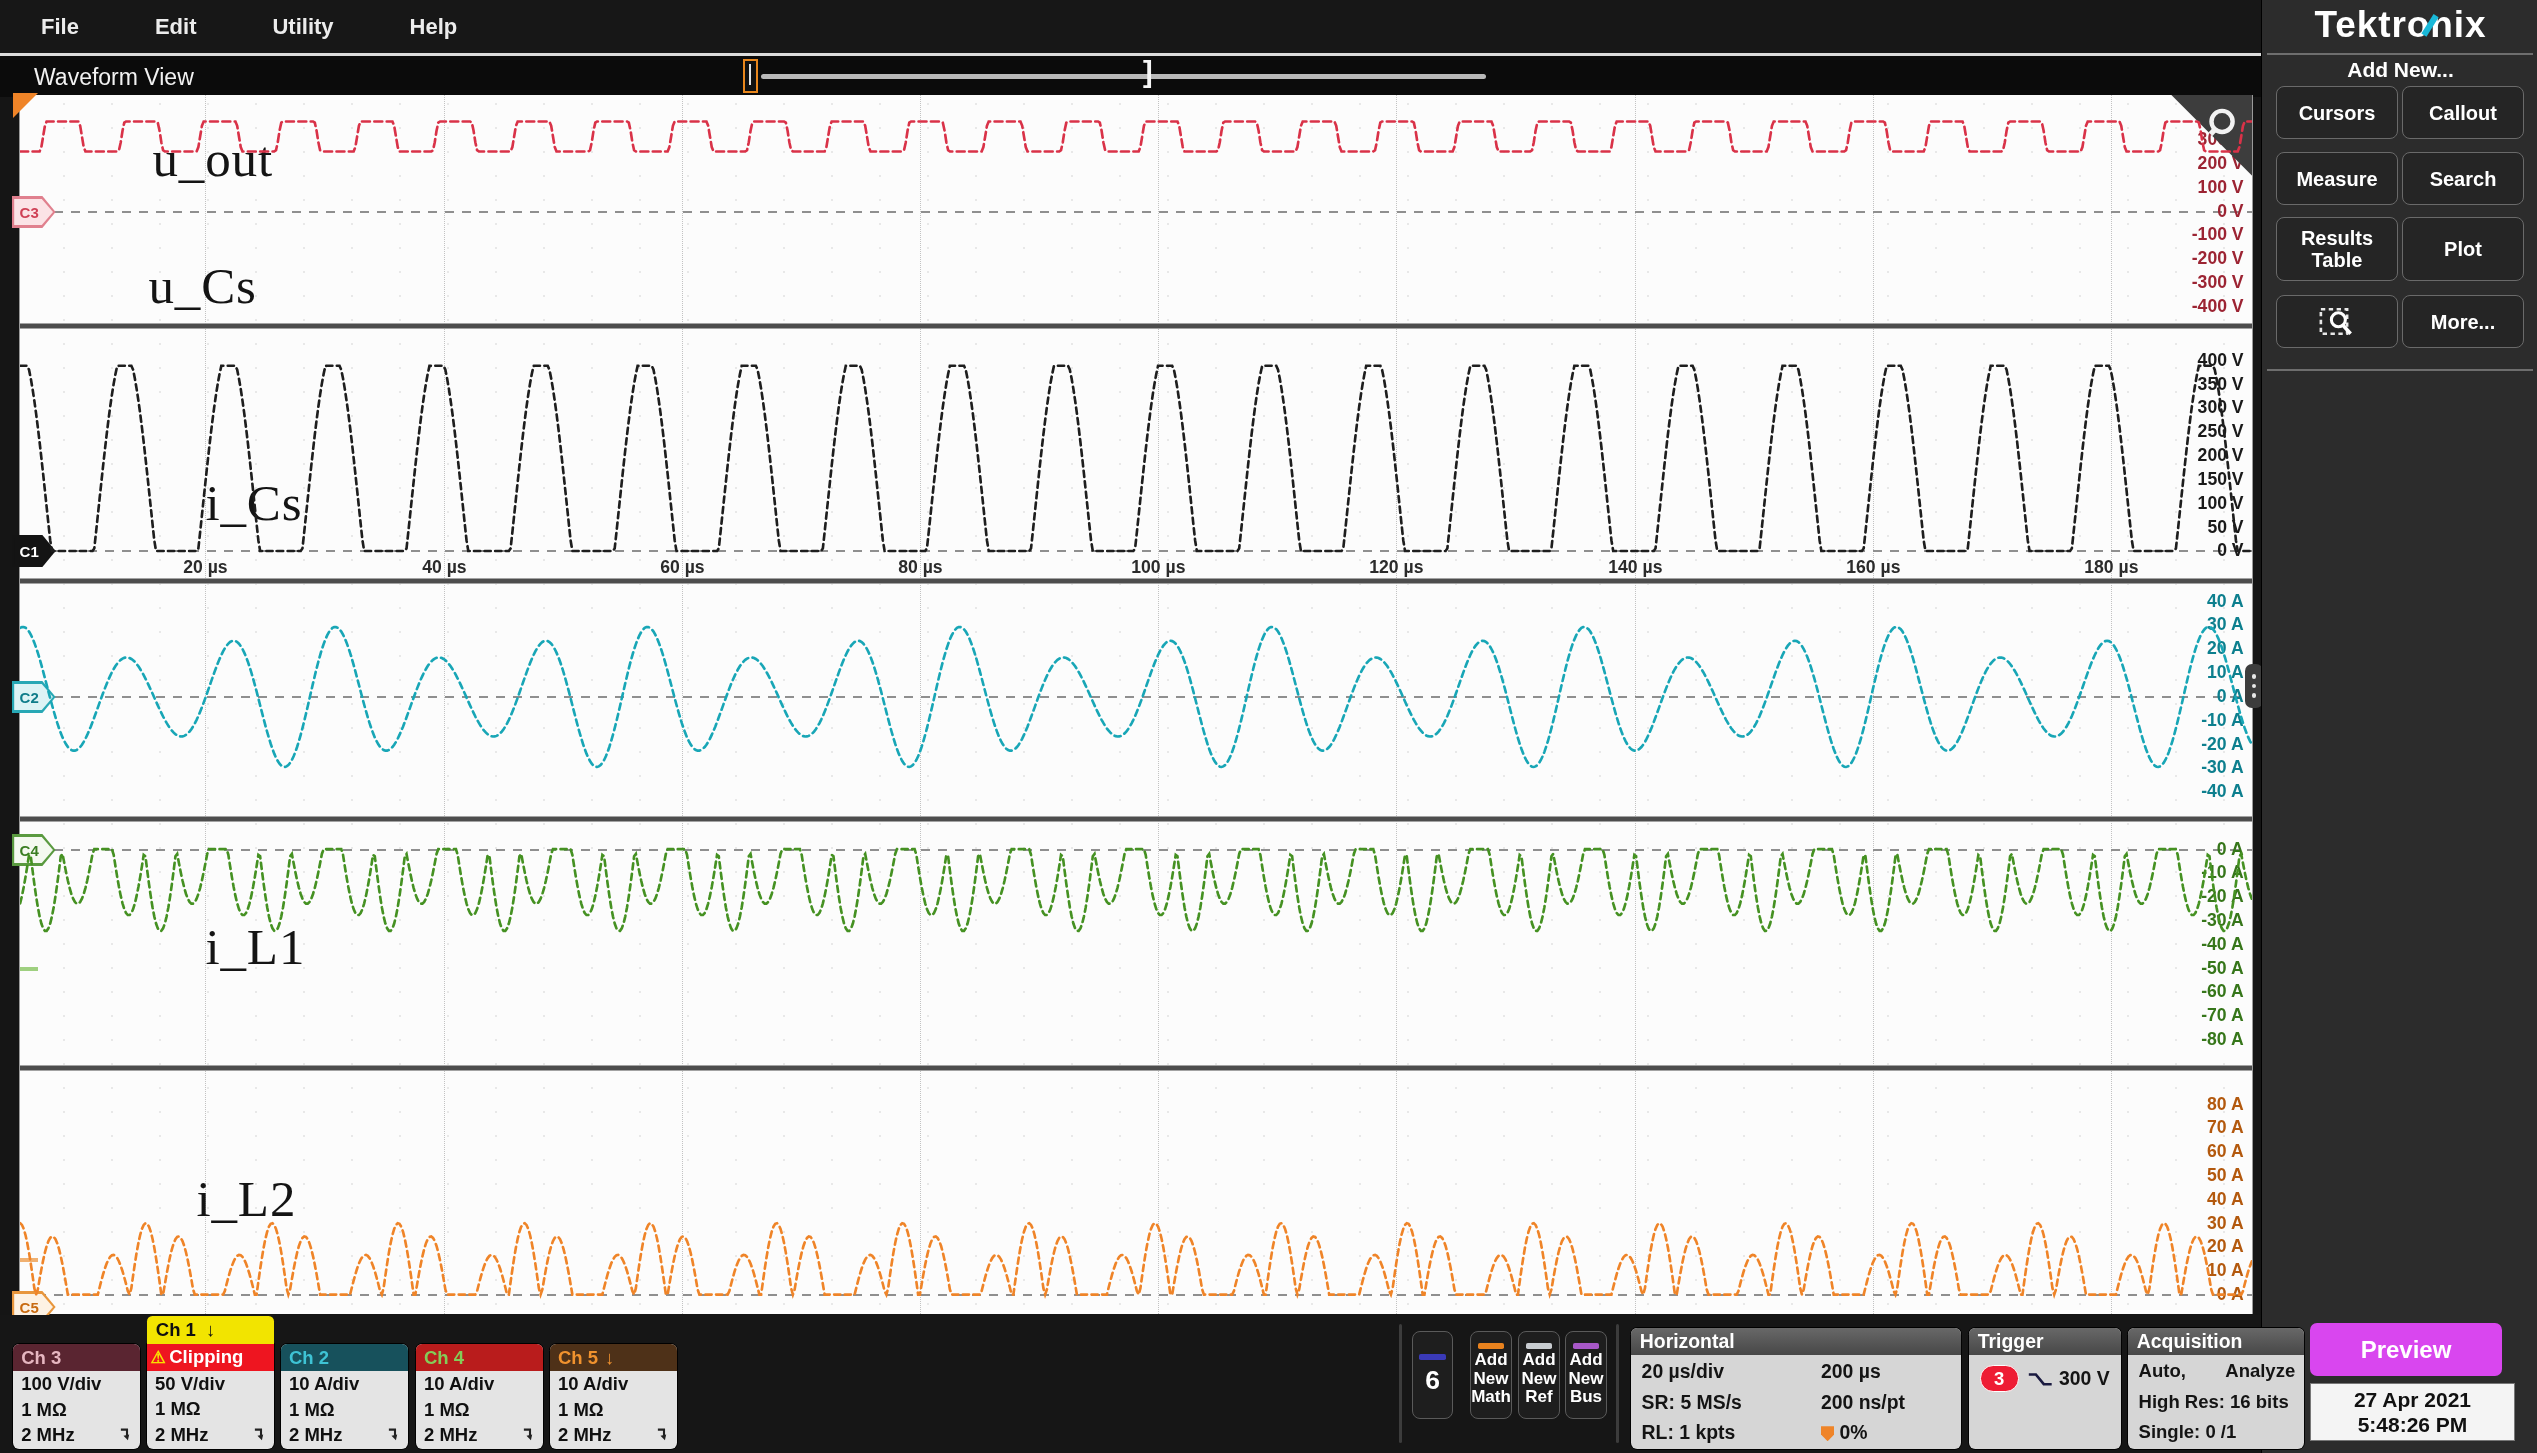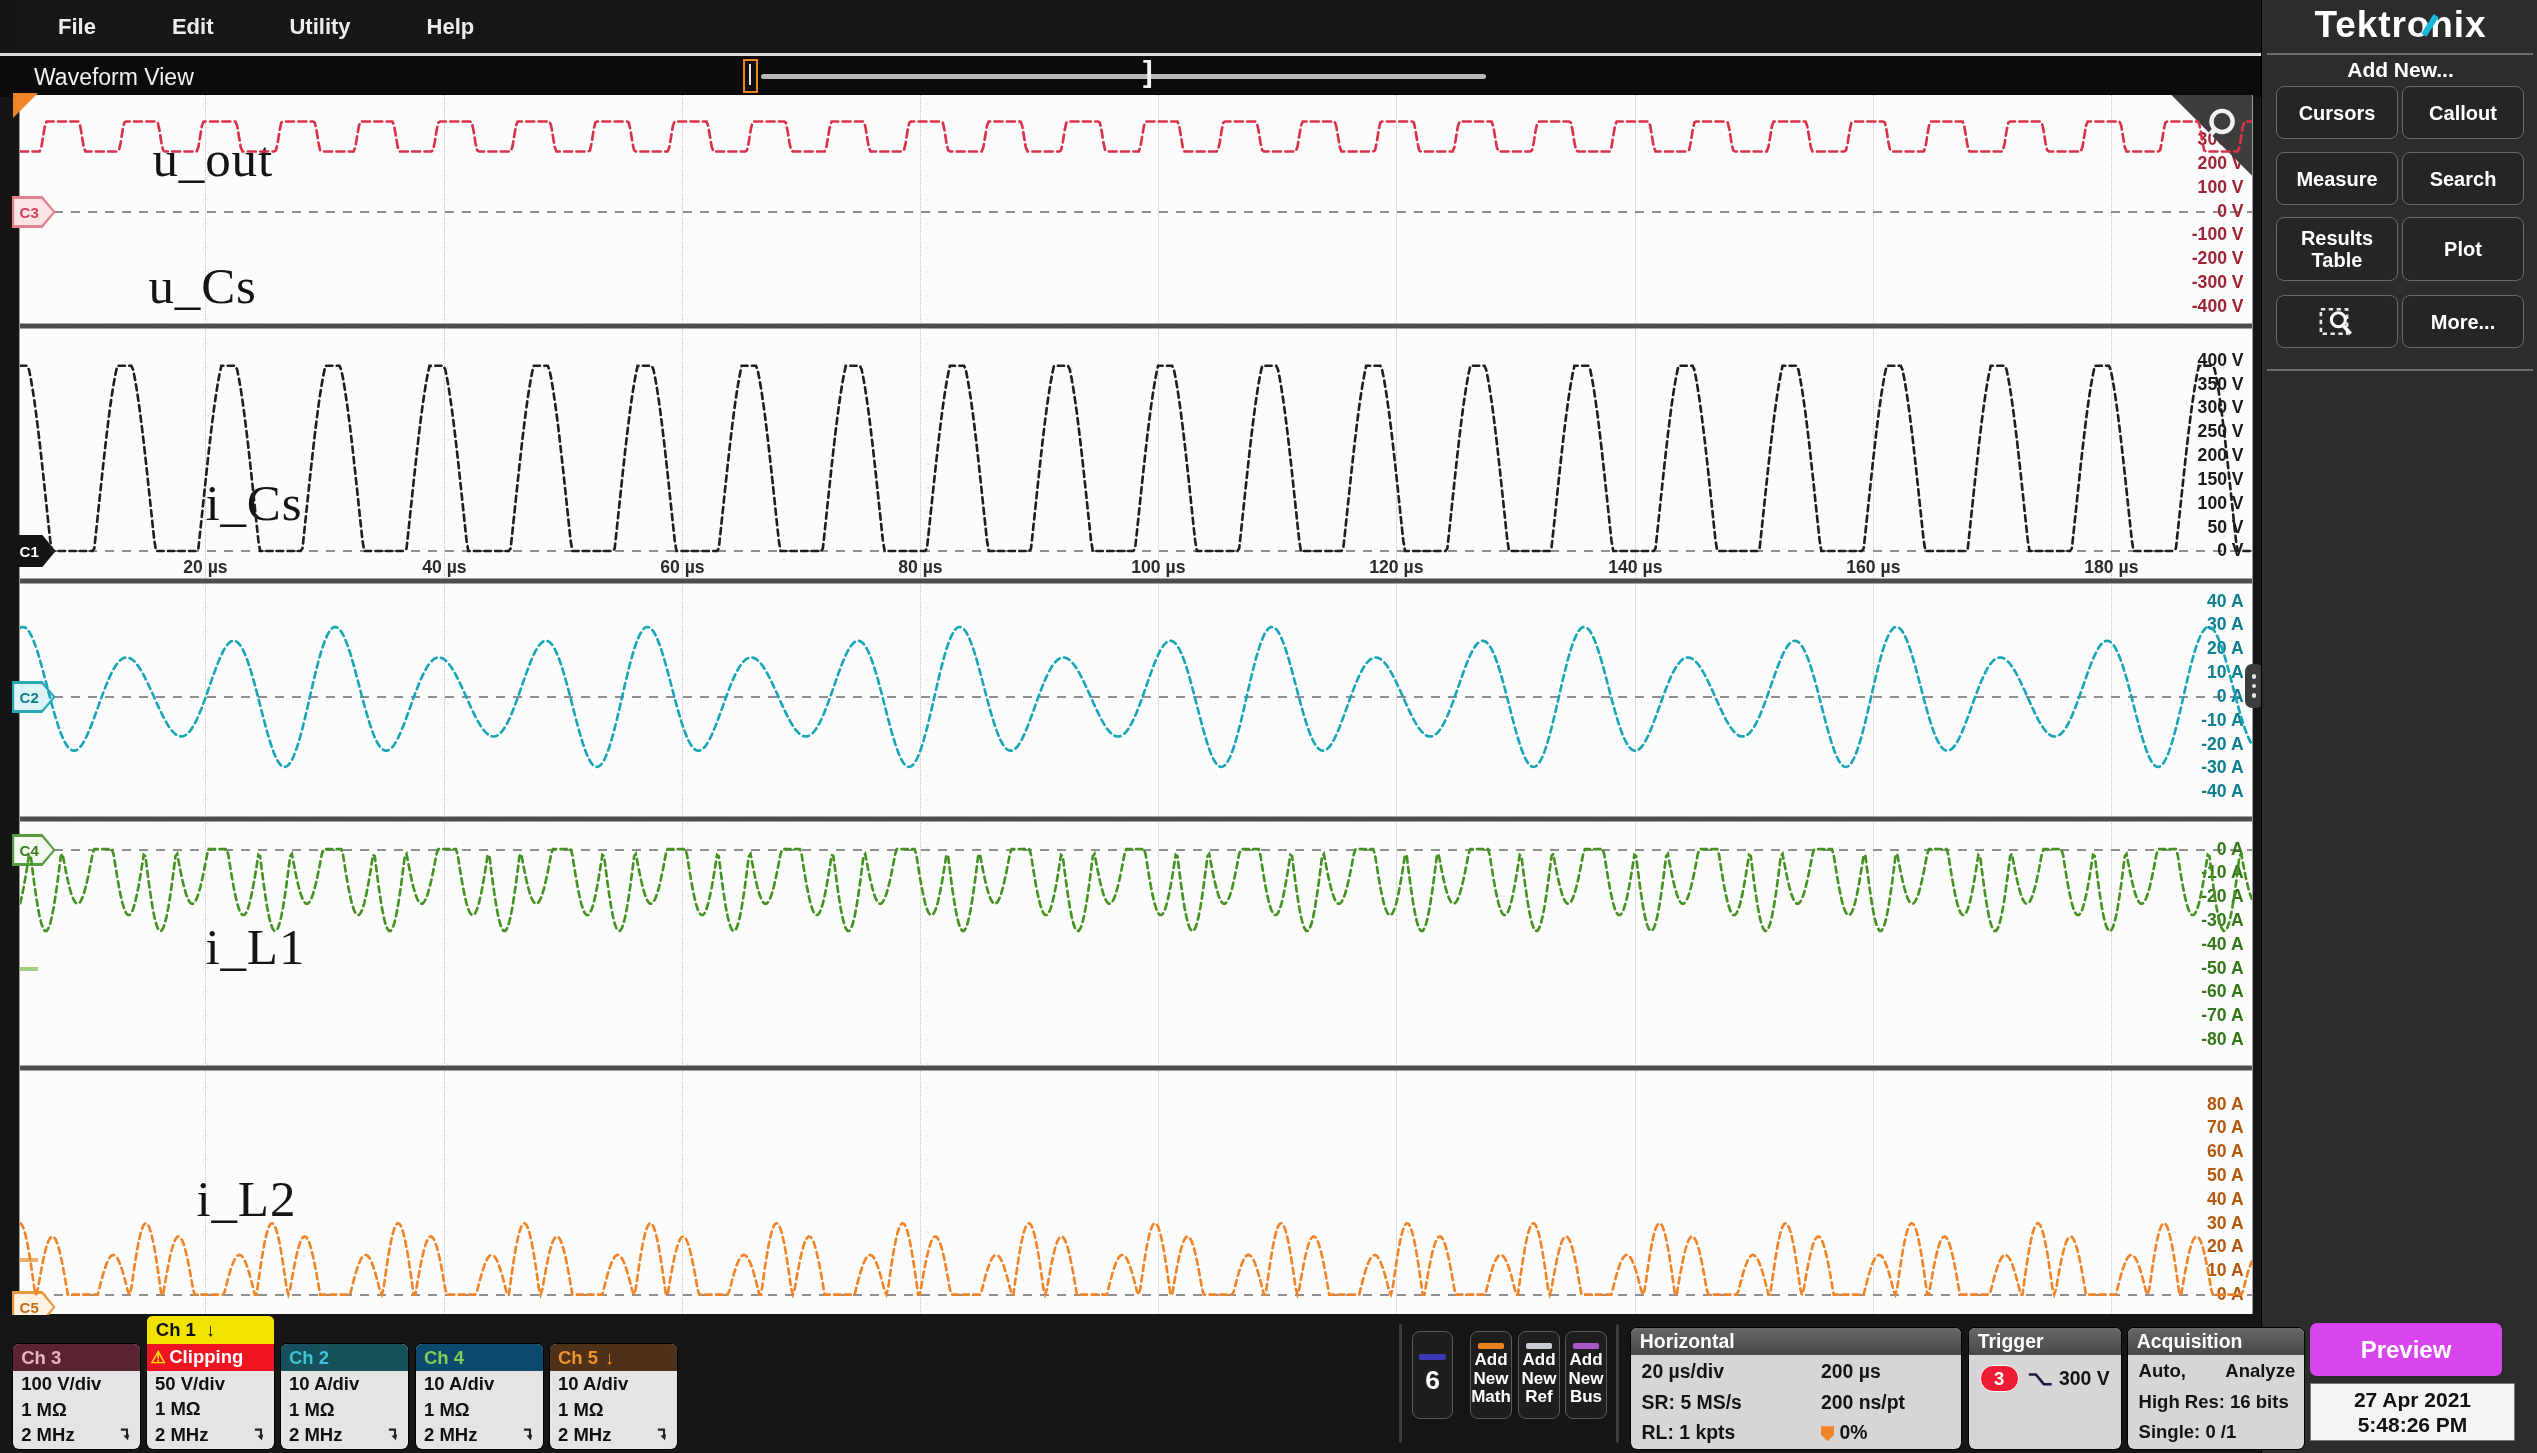--- a/index.html
+++ b/index.html
@@ -1,21 +1,21 @@
 <!DOCTYPE html>
 <html style="font-size:14px"><head>
 <meta charset="utf-8">
 <style>
   html,body{margin:0;padding:0;background:#000;}
   #app{position:relative;width:2538px;height:1453px;background:#151515;overflow:hidden;
        font-family:"Liberation Sans",sans-serif;-webkit-font-smoothing:antialiased;}
   .abs{position:absolute;}
 
   
-  #menubar{left:0;top:0;width:2261px;height:53px;background:#171717;display:flex;align-items:center;gap:76px;padding-left:41px;box-sizing:border-box;margin-left:17px;}
+  #menubar{left:0;top:0;width:2261px;height:53px;background:#171717;display:flex;align-items:center;gap:76px;padding-left:41px;box-sizing:border-box;}
   .menu-item{color:#ececec;font-size:22px;font-weight:bold;cursor:default;}
   #menu-underline{left:0;top:53px;width:2261px;height:2.6px;background:#dcdcdc;}
   #tabbar{left:0;top:56px;width:2261px;height:41px;background:#0b0b0b;}
   #tab-label{left:34px;top:8px;color:#f2f2f2;font-size:23px;}
   #nav-track{left:761px;top:17.6px;width:725px;height:5.3px;background:#b9b9b9;border-radius:2.6px;}
   #nav-marker{left:743px;top:2.6px;width:15px;height:34px;border:2.6px solid #e8861c;background:#101010;box-sizing:border-box;}
   #nav-marker-inner{left:3.5px;top:3.5px;width:2.6px;height:21px;background:#e6e6e6;}
   #nav-bracket{left:1143px;top:0px;color:#f5f5f5;font-size:29px;font-weight:bold;}
 
   
@@ -268,21 +268,21 @@
         </div>
         <div class="ch-row">10 A/div</div>
         <div class="ch-row">1 MΩ</div>
         <div class="ch-row">2 MHz</div>
         <div class="probe-ic"><svg width="16" height="14" viewBox="0 0 18 16">
             <path d="M2 3 h7 v7" fill="none" stroke="#222" stroke-width="2.4"></path>
             <path d="M5 10 l5 5 l1.5-6.5 z" fill="#222"></path>
           </svg></div>
       </div>
       <div class="ch-box abs" style="left: 416px;">
-        <div class="ch-head" style="background: #0c4a6e; color: rgb(132, 204, 88);">
+        <div class="ch-head" style="background: #b91c1c; color: rgb(132, 204, 88);">
           <div>Ch 4</div>
         </div>
         <div class="ch-row">10 A/div</div>
         <div class="ch-row">1 MΩ</div>
         <div class="ch-row">2 MHz</div>
         <div class="probe-ic"><svg width="16" height="14" viewBox="0 0 18 16">
             <path d="M2 3 h7 v7" fill="none" stroke="#222" stroke-width="2.4"></path>
             <path d="M5 10 l5 5 l1.5-6.5 z" fill="#222"></path>
           </svg></div>
       </div>

